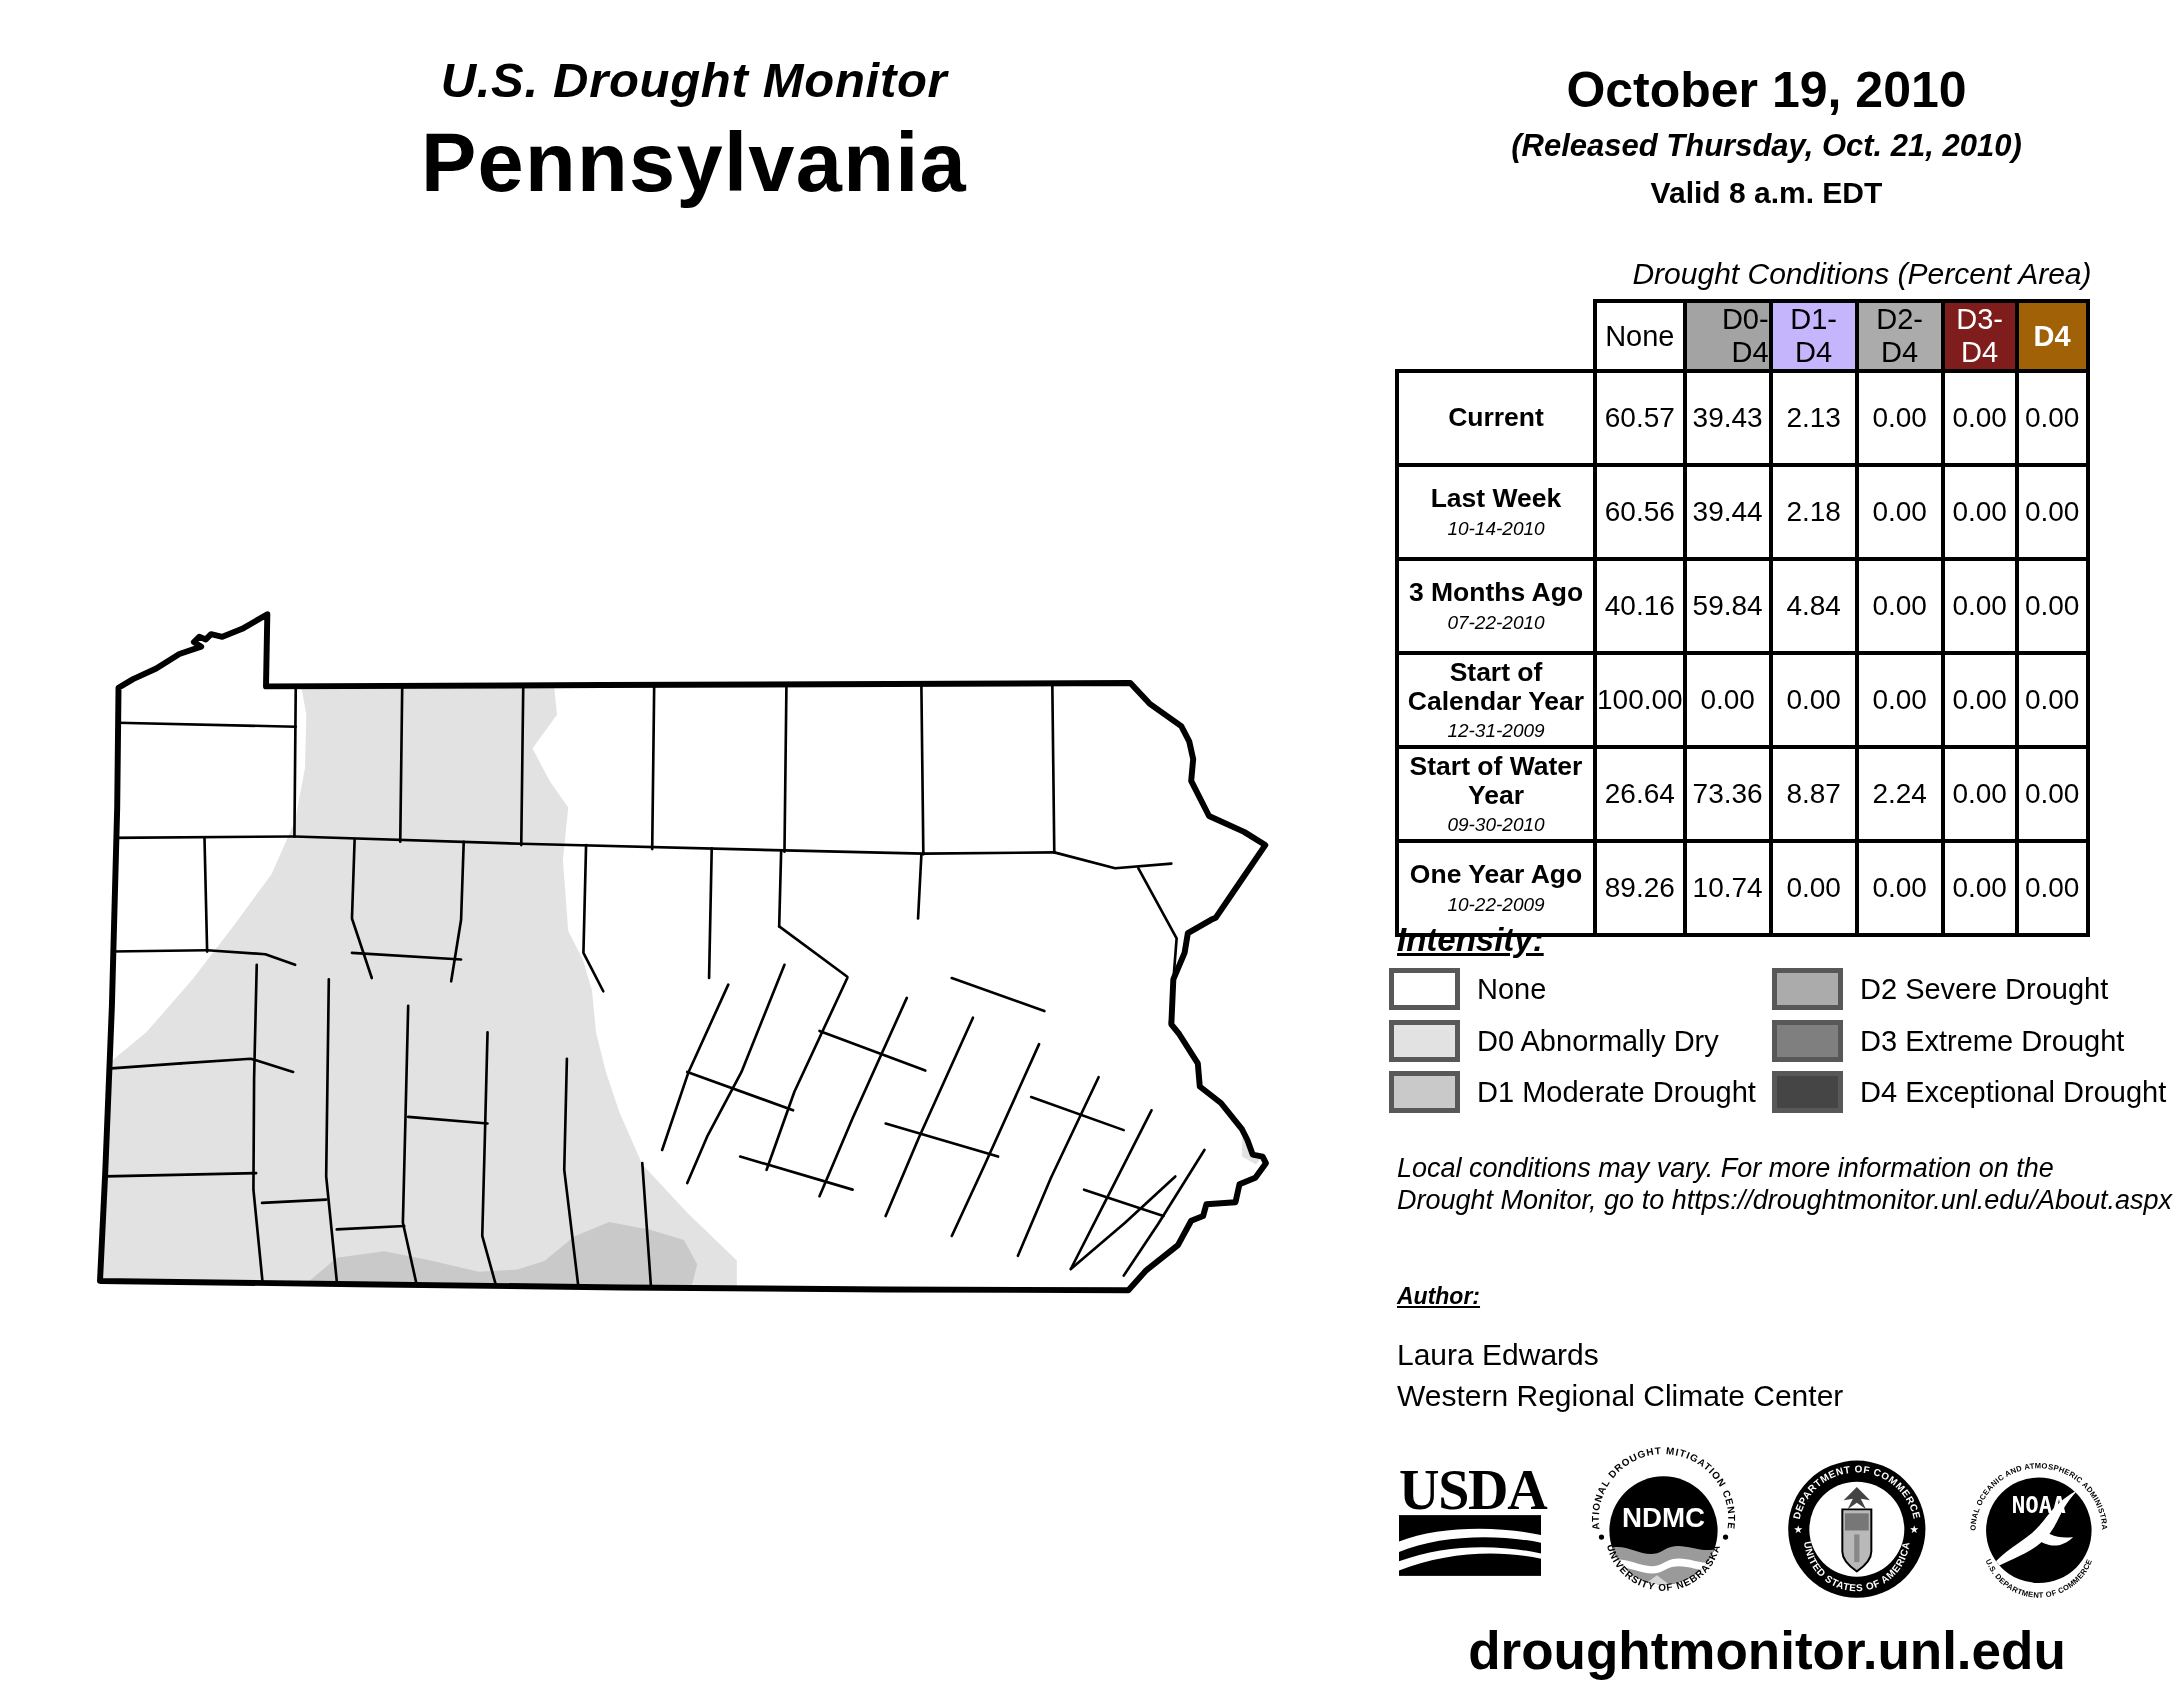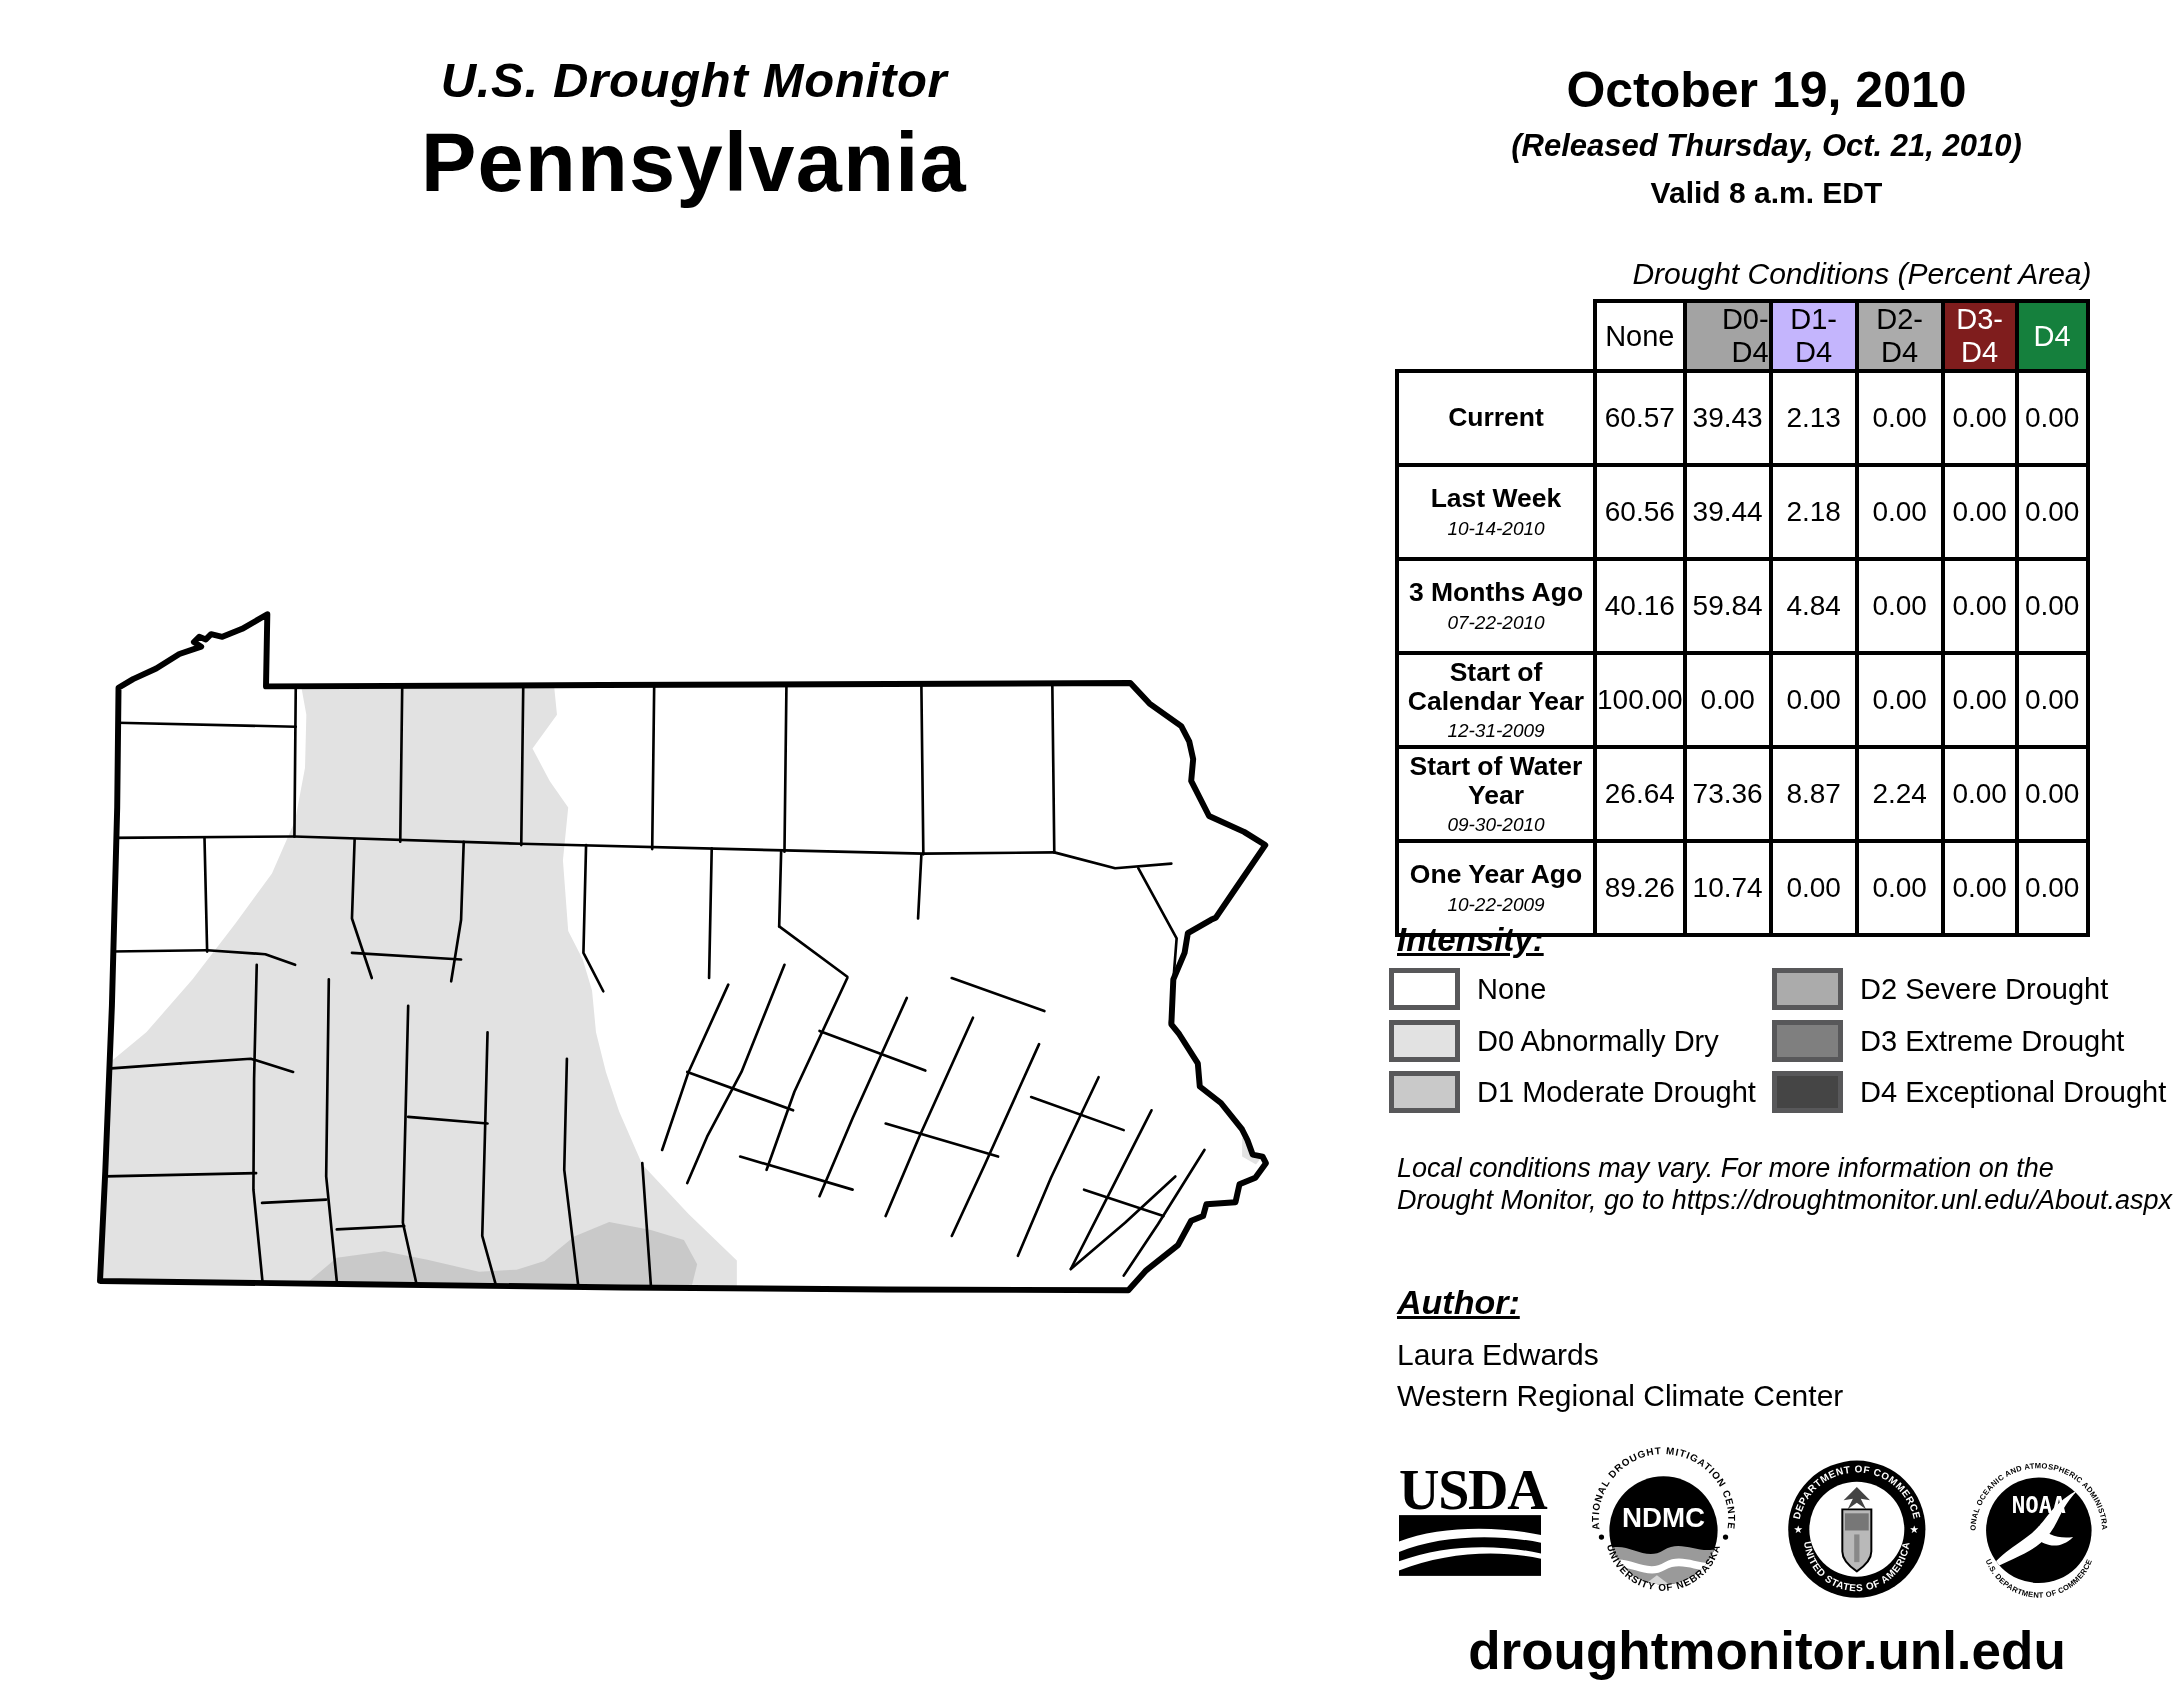--- a/index.html
+++ b/index.html
@@ -32,21 +32,21 @@
   .c-d2{width:86px;} .c-d3{width:74px;} .c-d4{width:71px;}
 
   
   .int-title{left:1397px;top:921px;font-size:33px;font-style:italic;font-weight:bold;text-decoration:underline;}
   .legend-item{position:absolute;height:44px;display:flex;align-items:center;}
   .legend-swatch{width:61px;height:32px;border:5.3px solid #58585a;flex:0 0 auto;}
   .legend-label{font-size:29px;margin-left:17px;white-space:nowrap;}
 
   
   .disclaimer{left:1397px;top:1153px;font-size:27px;font-style:italic;line-height:1.18;}
-  .author-title{left:1397px;top:1283px;font-size:34px;font-style:italic;font-weight:bold;text-decoration:underline;}
+  .author-title{left:1397px;top:1283px;font-size:23px;font-style:italic;font-weight:bold;text-decoration:underline;}
   .author-name{left:1397px;top:1338px;font-size:30px;}
   .author-org{left:1397px;top:1379px;font-size:30px;}
 
   
   .logo-row{left:1389px;top:1446px;width:728px;height:165px;}
   .usda-wrap{position:absolute;left:10px;top:18.5px;width:142px;text-align:center;}
   .usda-text{font-family:"Liberation Serif", serif;font-weight:bold;font-size:56px;letter-spacing:-1.3px;line-height:0.9;}
   .seal{position:absolute;}
   .site-url{left:1436px;top:1620px;width:662px;text-align:center;font-size:53px;font-weight:bold;}
 
@@ -80,21 +80,21 @@
       <col class="c-d4">
   </colgroup>
   <thead>
     <tr>
       <th class="corner"></th>
       <th style="background-color: rgb(255, 255, 255);">None</th>
       <th style="background-color: #a3a3a3; text-align: right;">D0-D4</th>
       <th style="background-color: #c4b5fd;">D1-D4</th>
       <th style="background-color: rgb(171, 171, 171);">D2-D4</th>
       <th id="th-d3" style="background-color: #7f1d1d; color: rgb(255, 255, 255);">D3-D4</th>
-      <th id="th-d4" style="background-color: #15803d; color: rgb(255, 255, 255);">D4</th>
+      <th id="th-d4" style="background-color: #a16207; color: rgb(255, 255, 255); font-weight: bold;">D4</th>
     </tr>
   </thead>
   <tbody>
     <tr>
       <td class="lbl">
           <div>Current</div>
         </td>
       <td>60.57</td>
       <td>39.43</td>
       <td>2.13</td>

